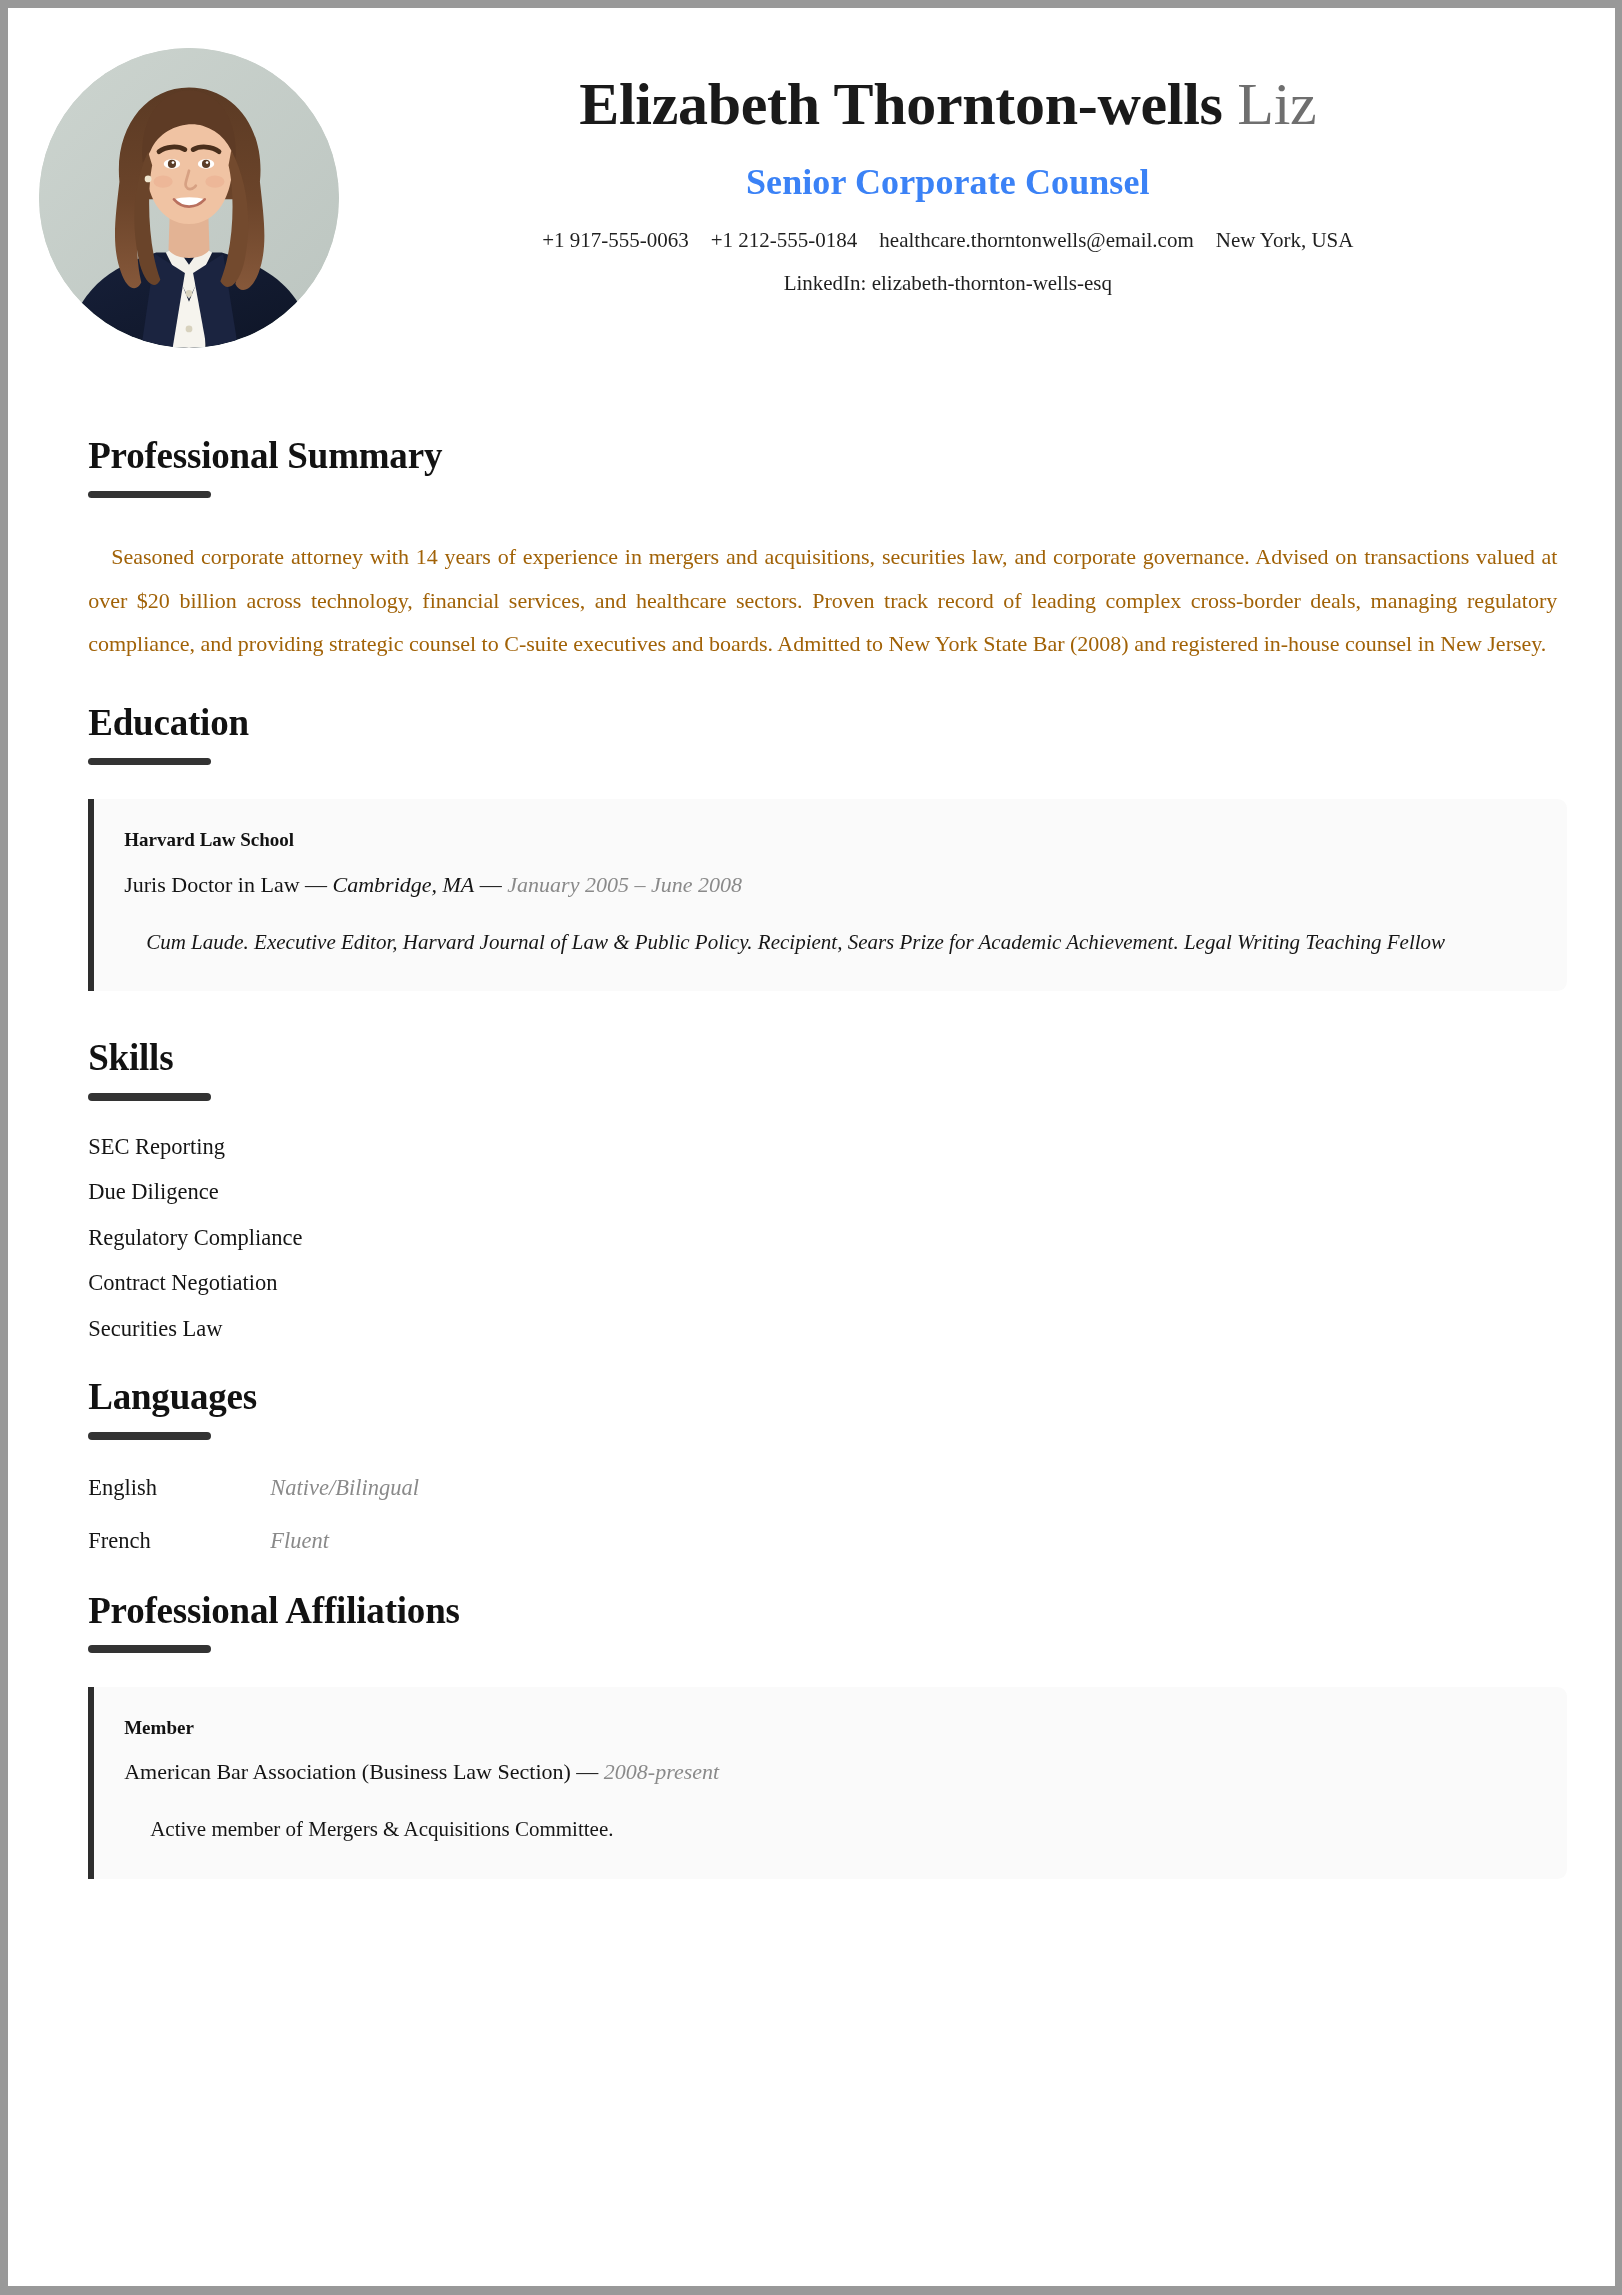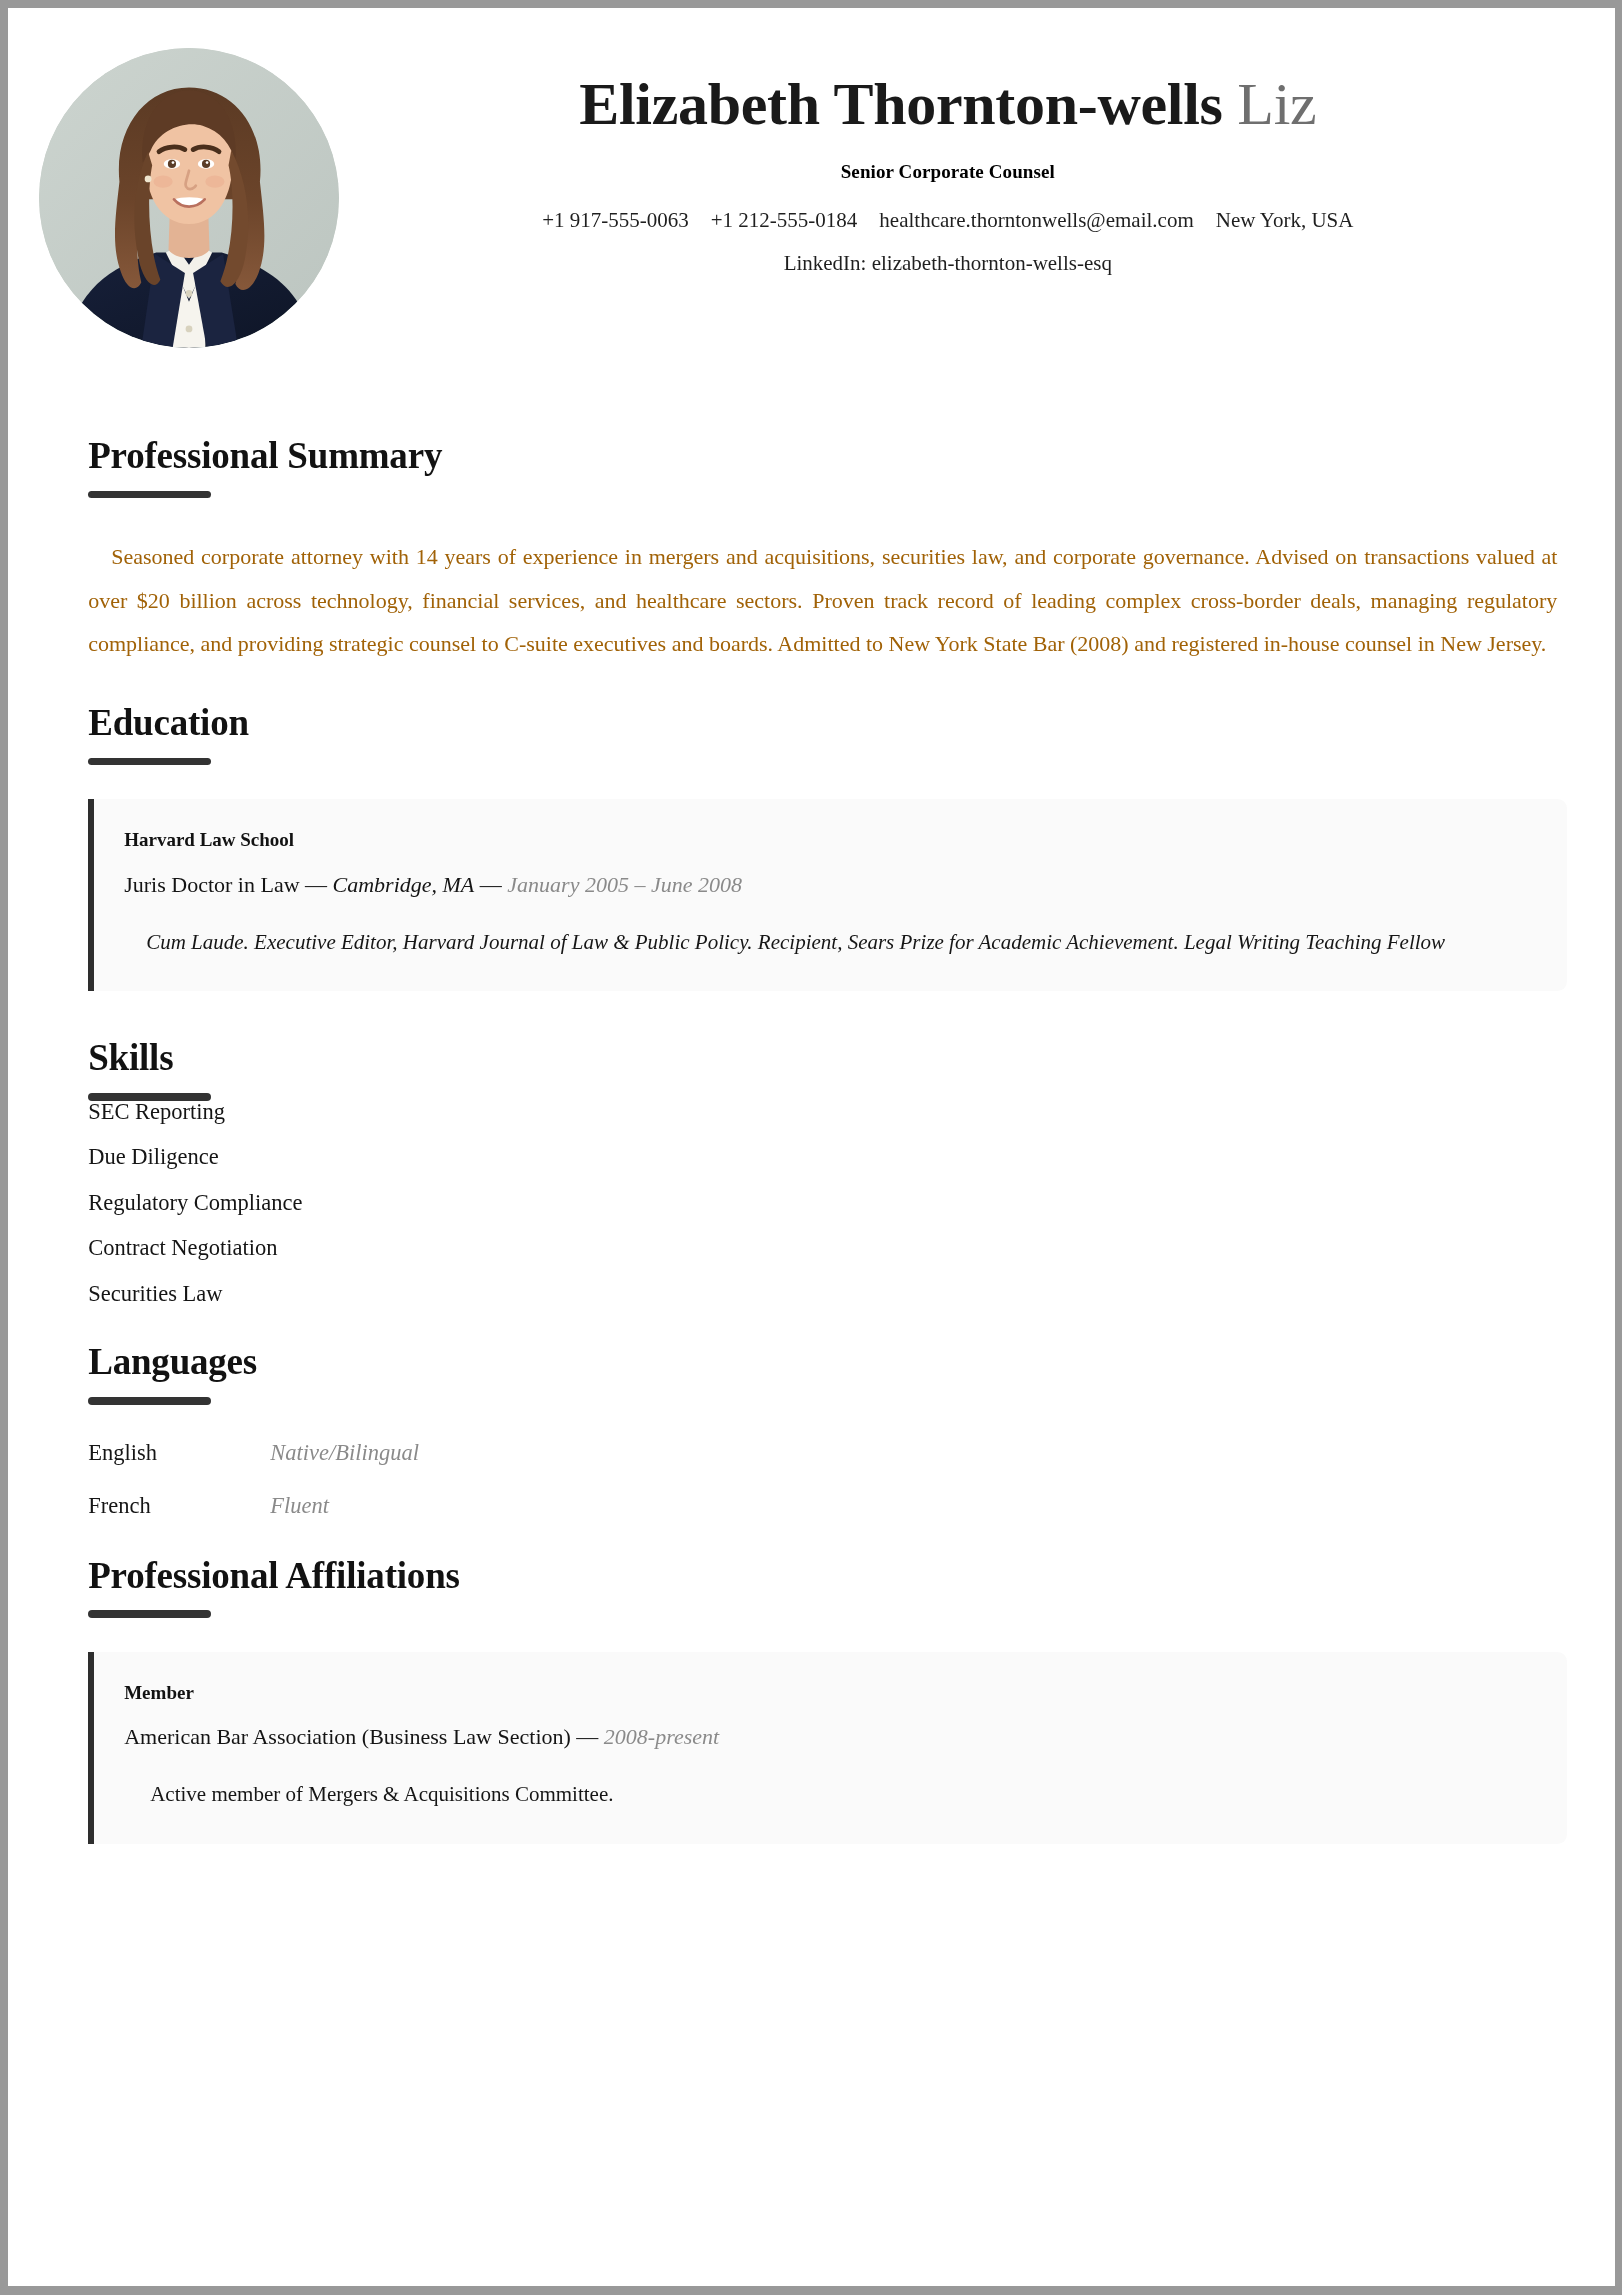--- a/index.html
+++ b/index.html
@@ -75,23 +75,23 @@
     letter-spacing: -0.3px;
     margin: 0;
     white-space: nowrap;
   }
   .full-name .nickname {
     color: #6f6f6f;
     font-weight: 400;
   }
 
   .job-title {
-    font-size: 19px;
+    font-size: 36px;
     font-weight: 700;
-    color: #000000;
+    color: #3b82f6;
     margin-top: 24.5px;
     letter-spacing: 0.1px;
   }
 
   .contact-line {
     font-size: 21px;
     color: #1f1f1f;
     margin-top: 24.5px;
     display: flex;
     justify-content: center;
@@ -184,21 +184,21 @@
     margin-top: 23px;
     padding-left: 22px;
     padding-right: 6.8px;
   }
   .card-desc.plain {
     font-style: normal;
     padding-left: 26px;
   }
 
   
-  .skills-list { }
+  .skills-list { margin-top: 35px; }
   .skill-item {
     font-size: 22.5px;
     color: #151515;
     line-height: 1;
     padding: 0 0 23px 0;
   }
   .skill-item:last-child { padding-bottom: 0; }
 
   
   .lang-list { margin-top: 35px; }

